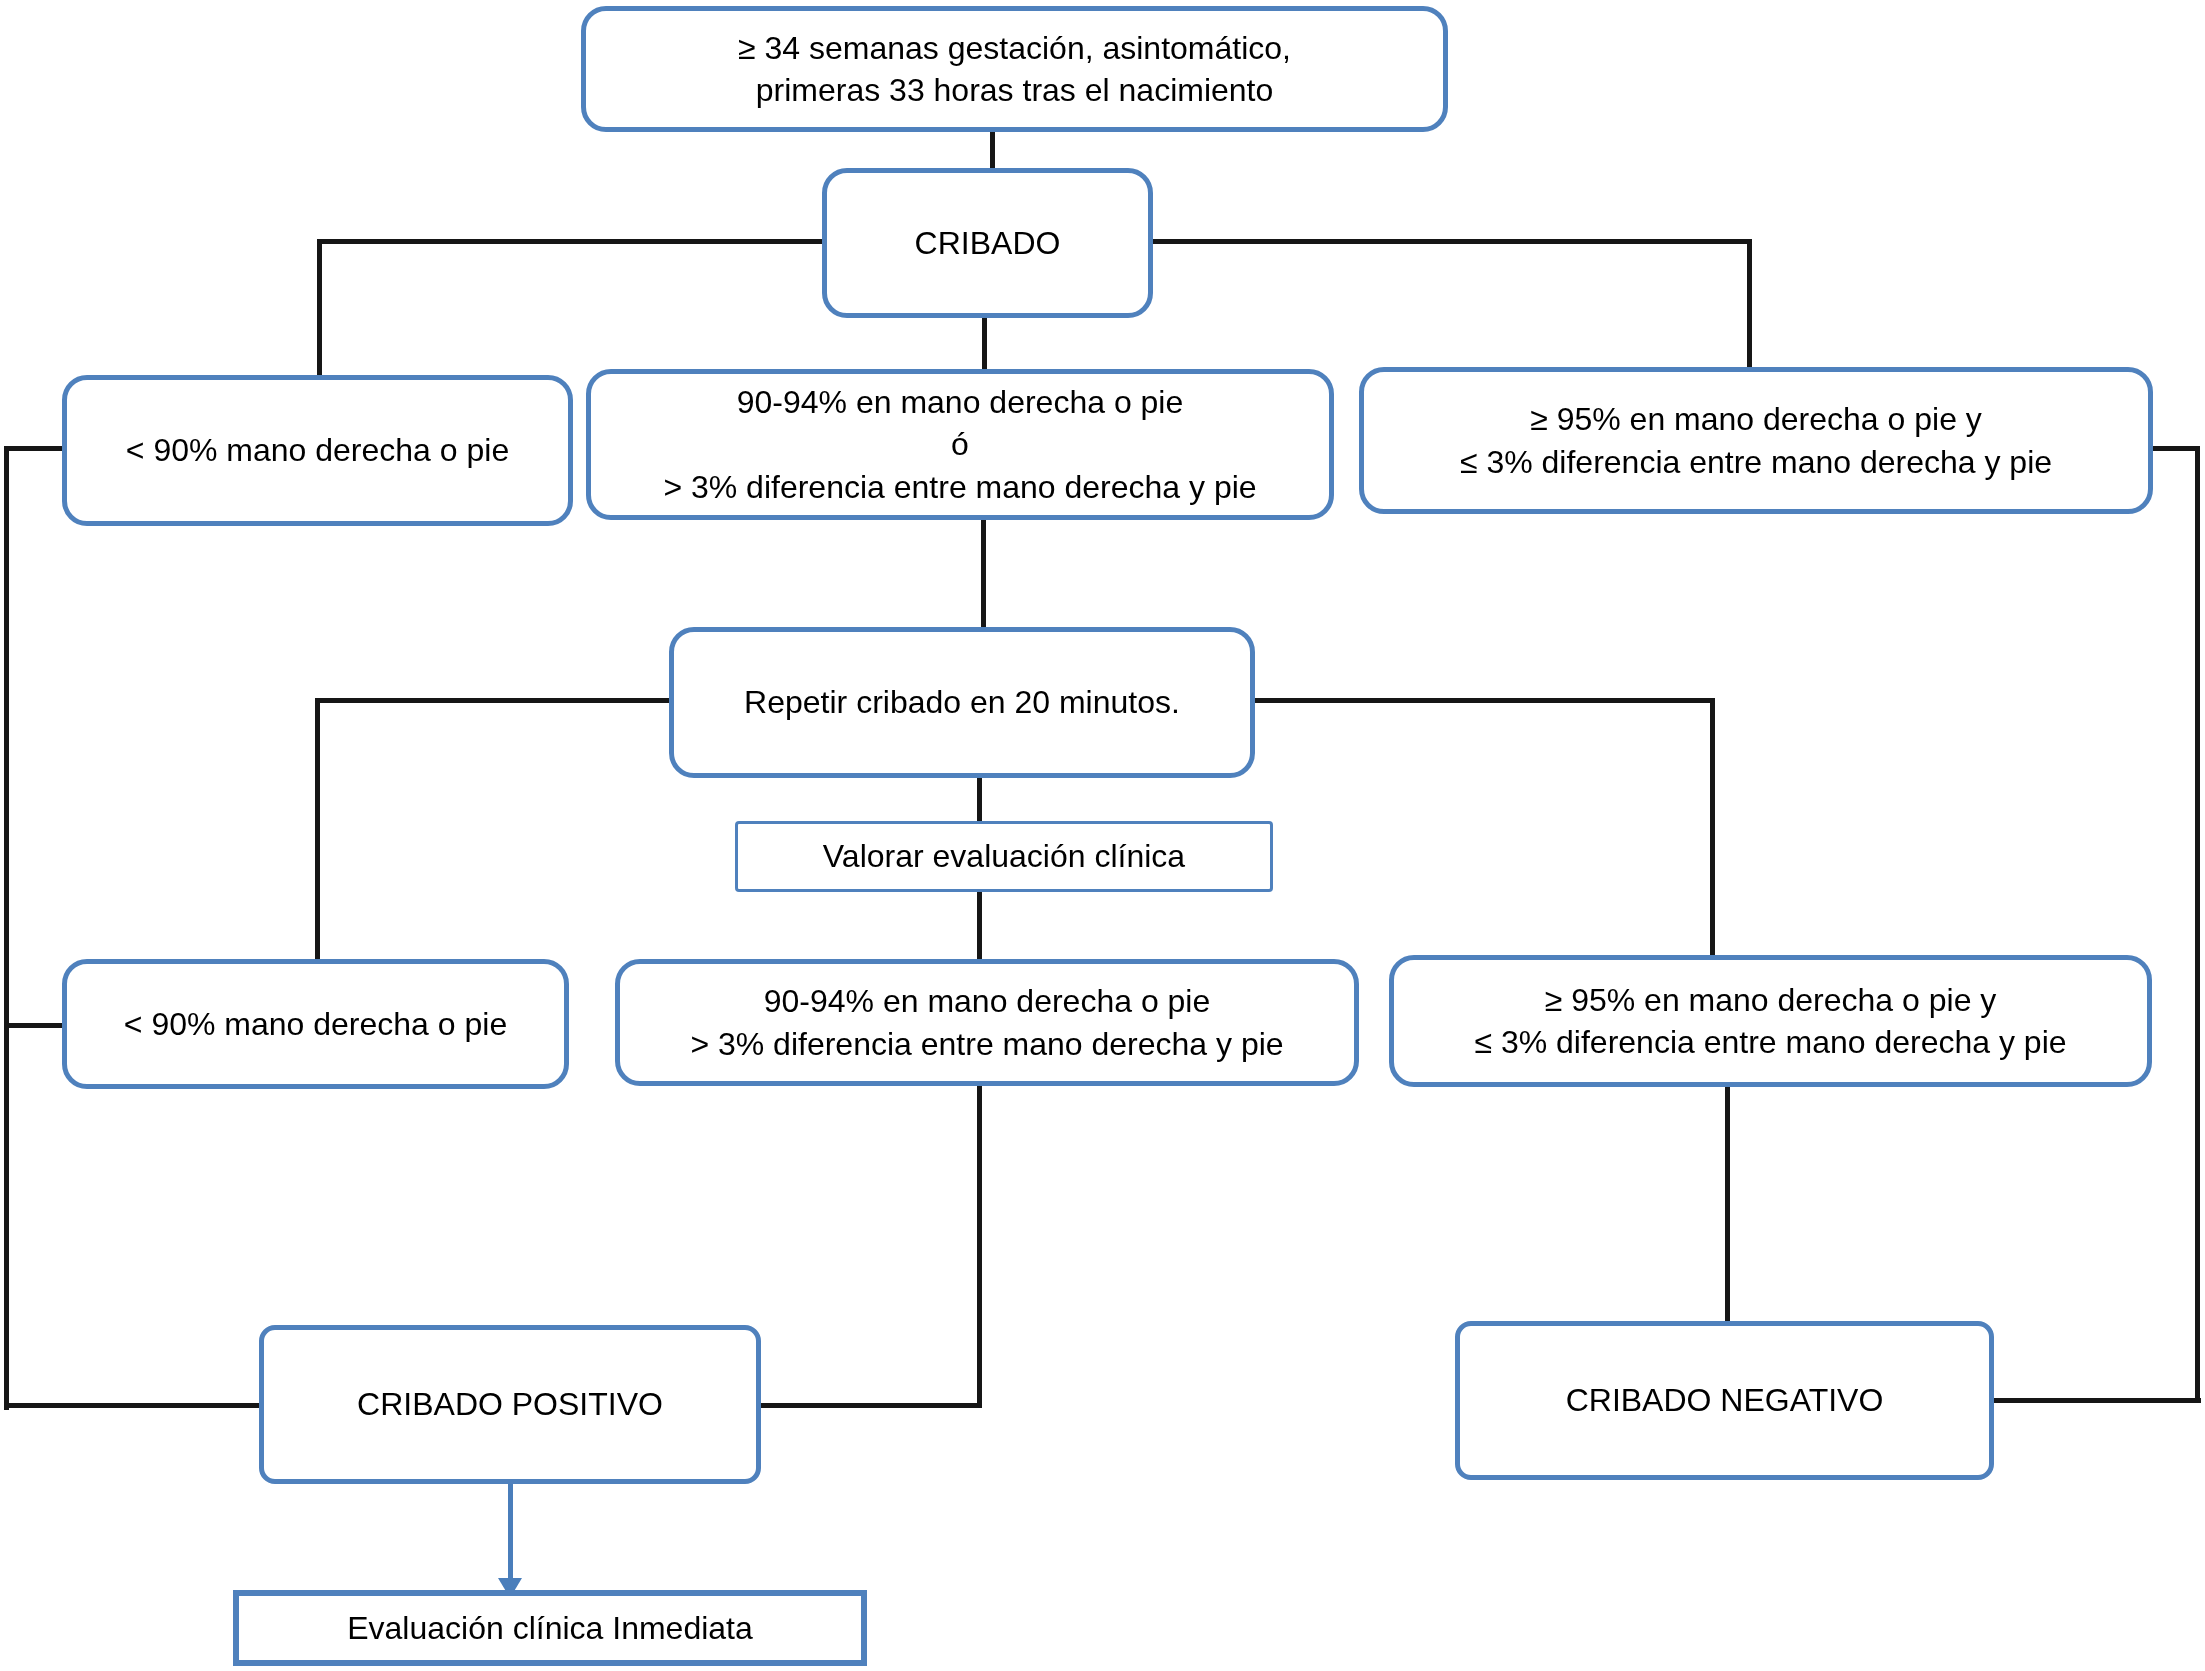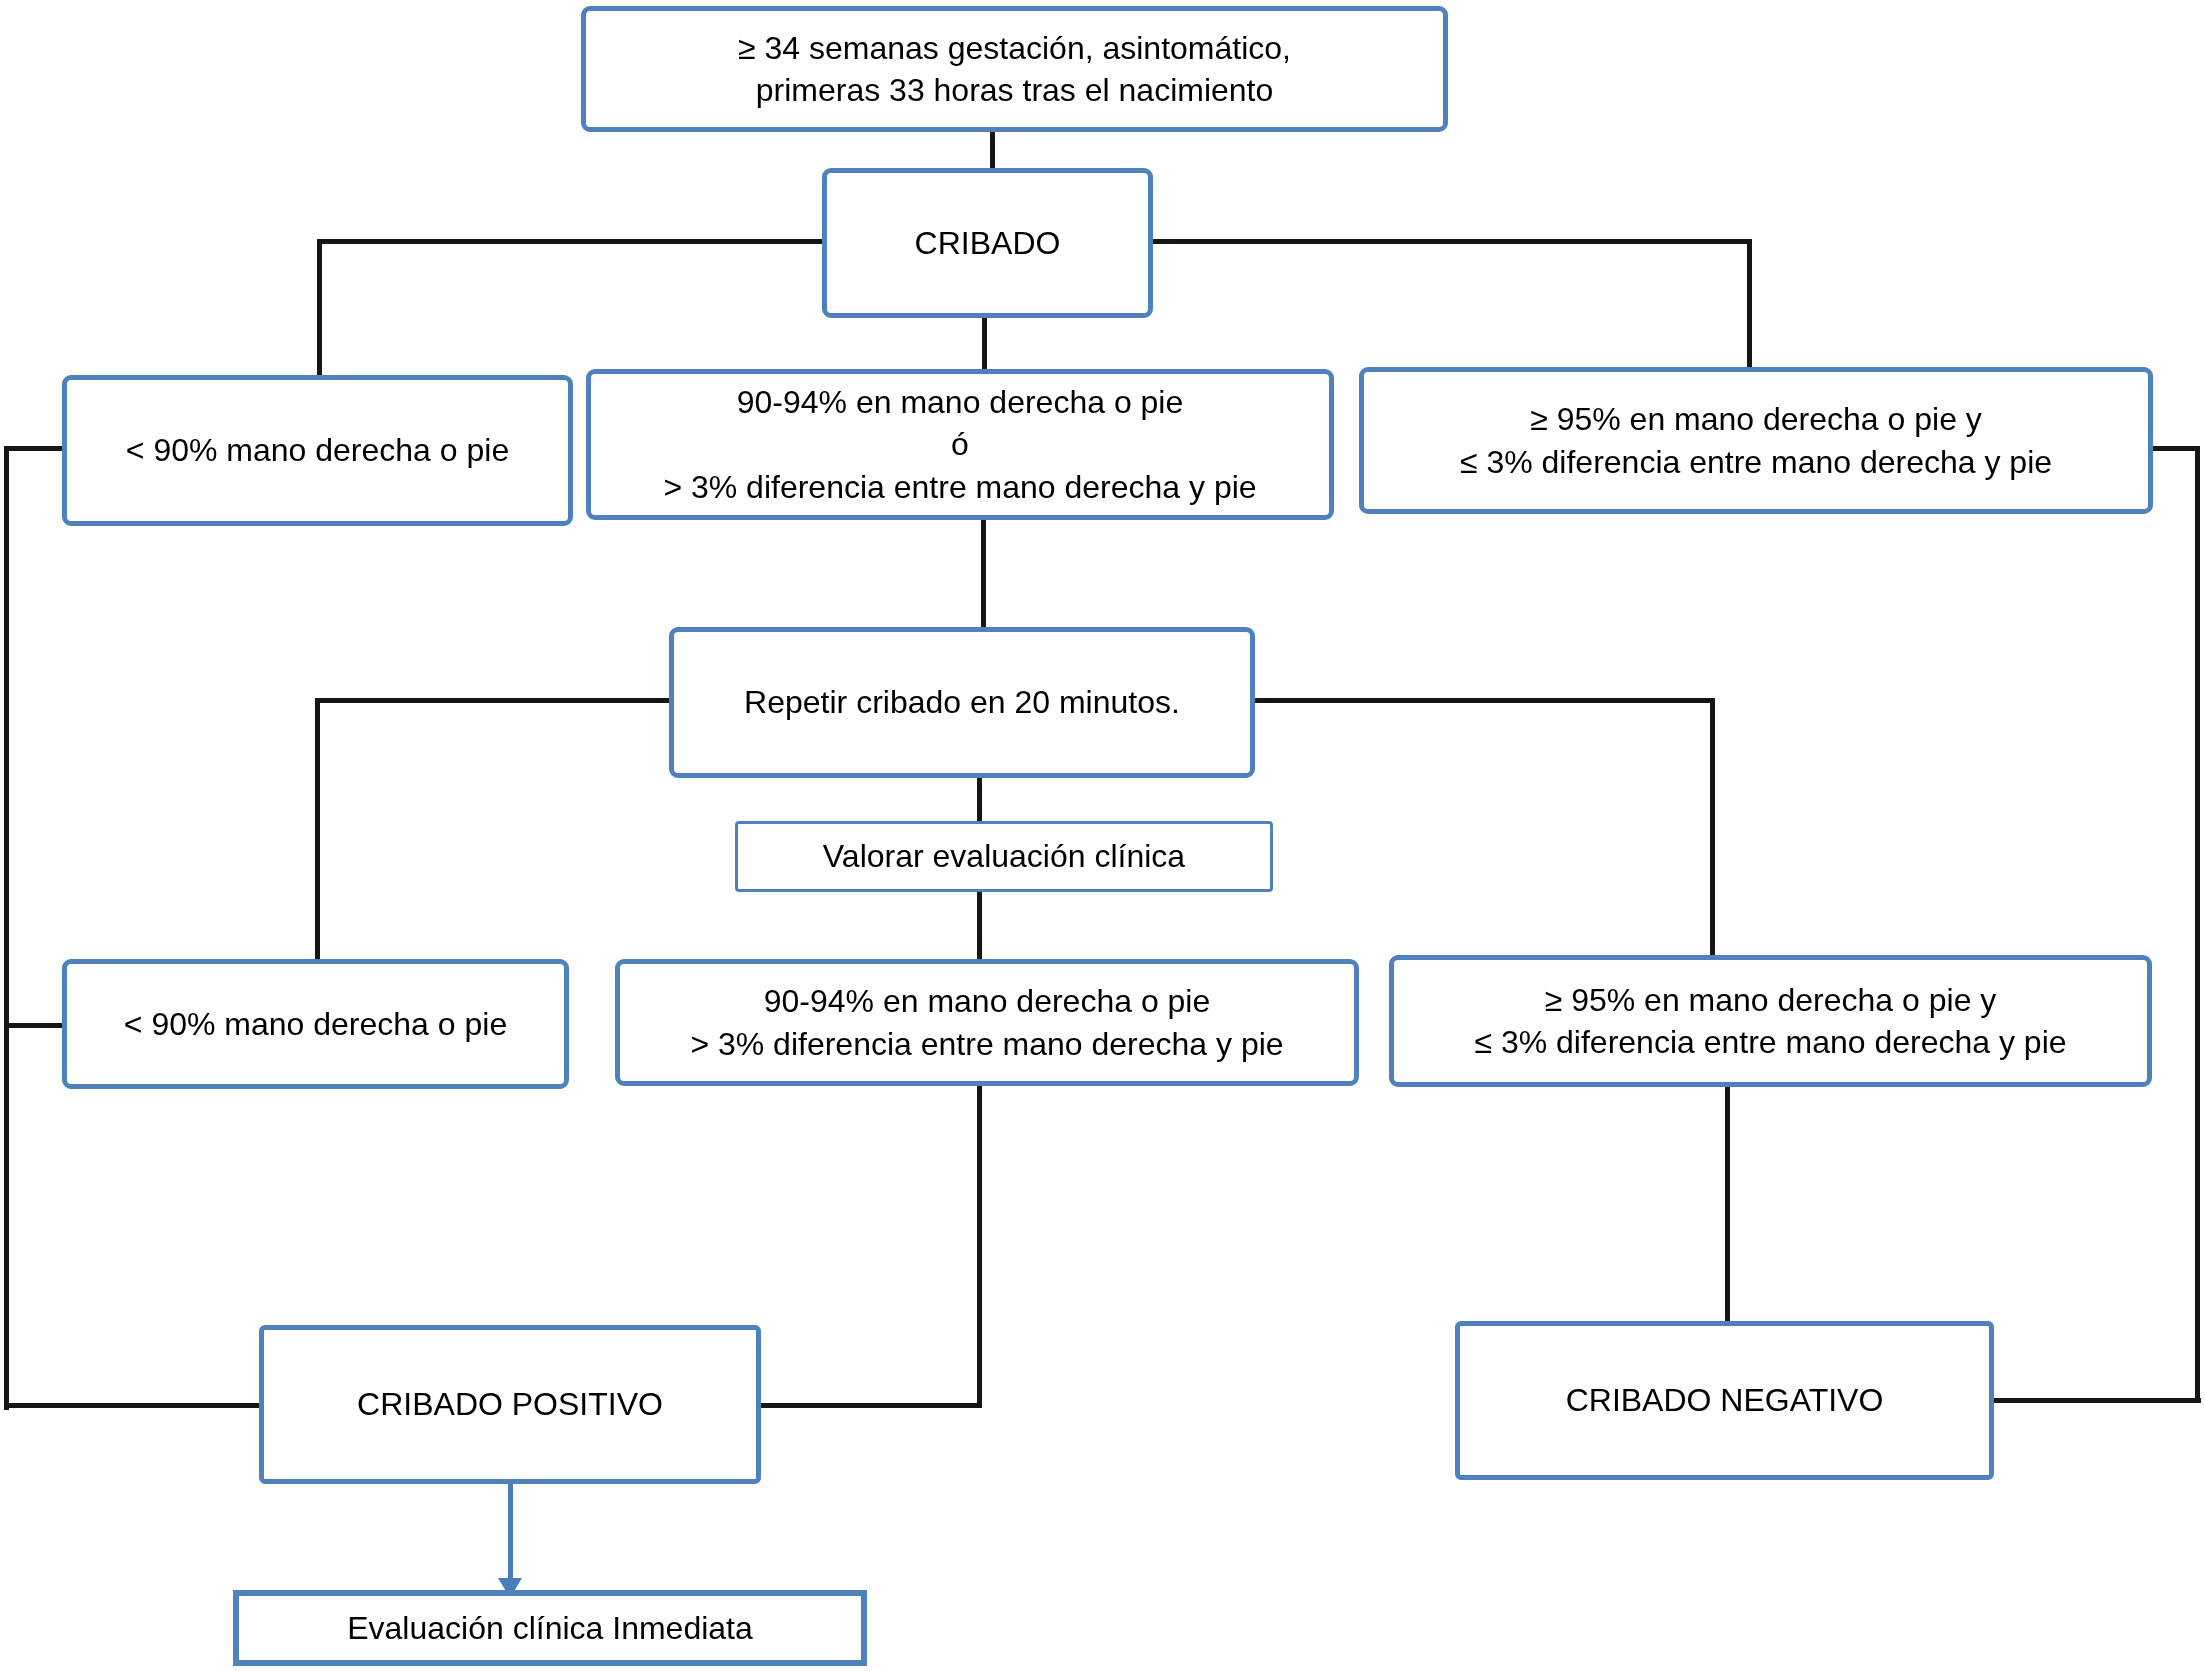--- a/index.html
+++ b/index.html
@@ -14,28 +14,28 @@
     background:#ffffff;
     font-family:"Liberation Sans", sans-serif;
     color:#000;
     overflow:hidden;
   }
   .node{
     position:absolute;
     box-sizing:border-box;
     background:#ffffff;
     border:5.1px solid var(--accent-blue);
-    border-radius:9px;
+    border-radius:25px;
     display:flex;flex-direction:column;
     align-items:center;justify-content:center;
     text-align:center;
     font-size:32px;line-height:1.32;
     z-index:2;
   }
-  .node.big-radius{border-radius:6px;}
+  .node.big-radius{border-radius:16px;}
   .node.rect{border-radius:4px;border-width:3.7px;}
   .node.rect-thick{border-radius:0;border-width:6.6px;}
   .bl{white-space:nowrap;}
   .h,.v{position:absolute;background:var(--line-black);z-index:1;}
   .h{height:5.1px;}
   .v{width:5.1px;}
   .blue-line{position:absolute;background:var(--arrow-blue);width:5.1px;z-index:1;}
   .arrow-head{
     position:absolute;width:0;height:0;z-index:1;
     border-left:12.5px solid transparent;

